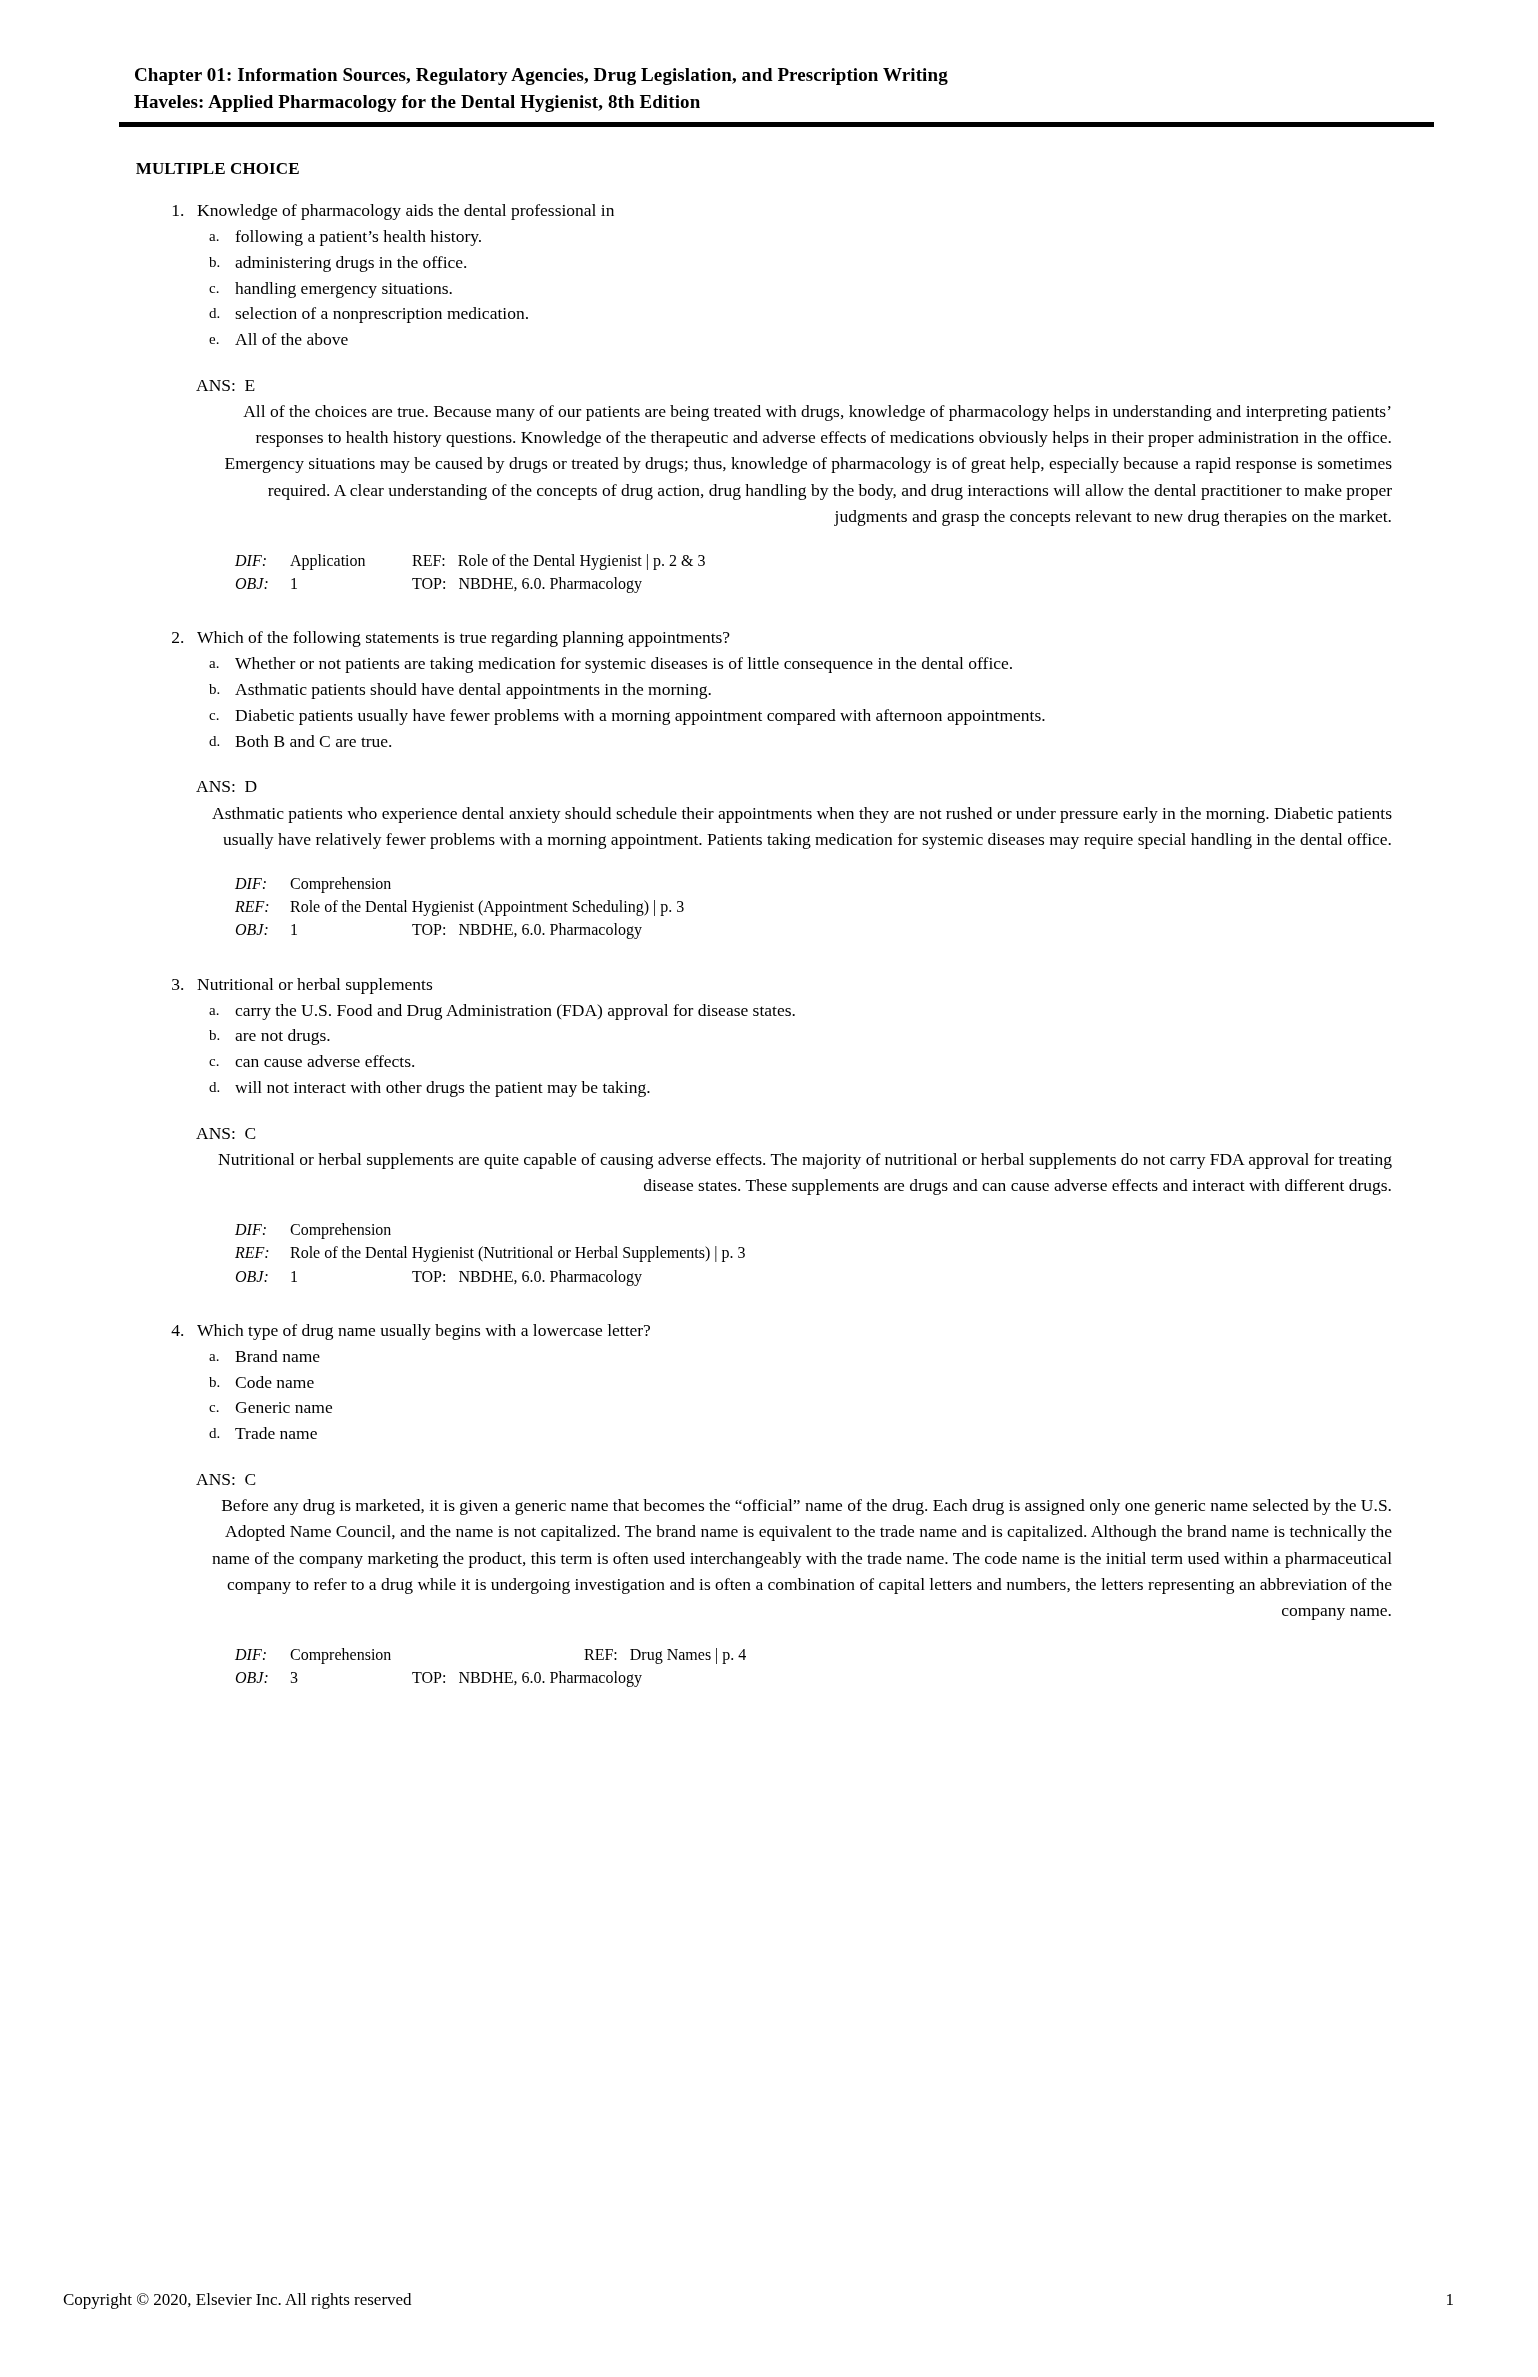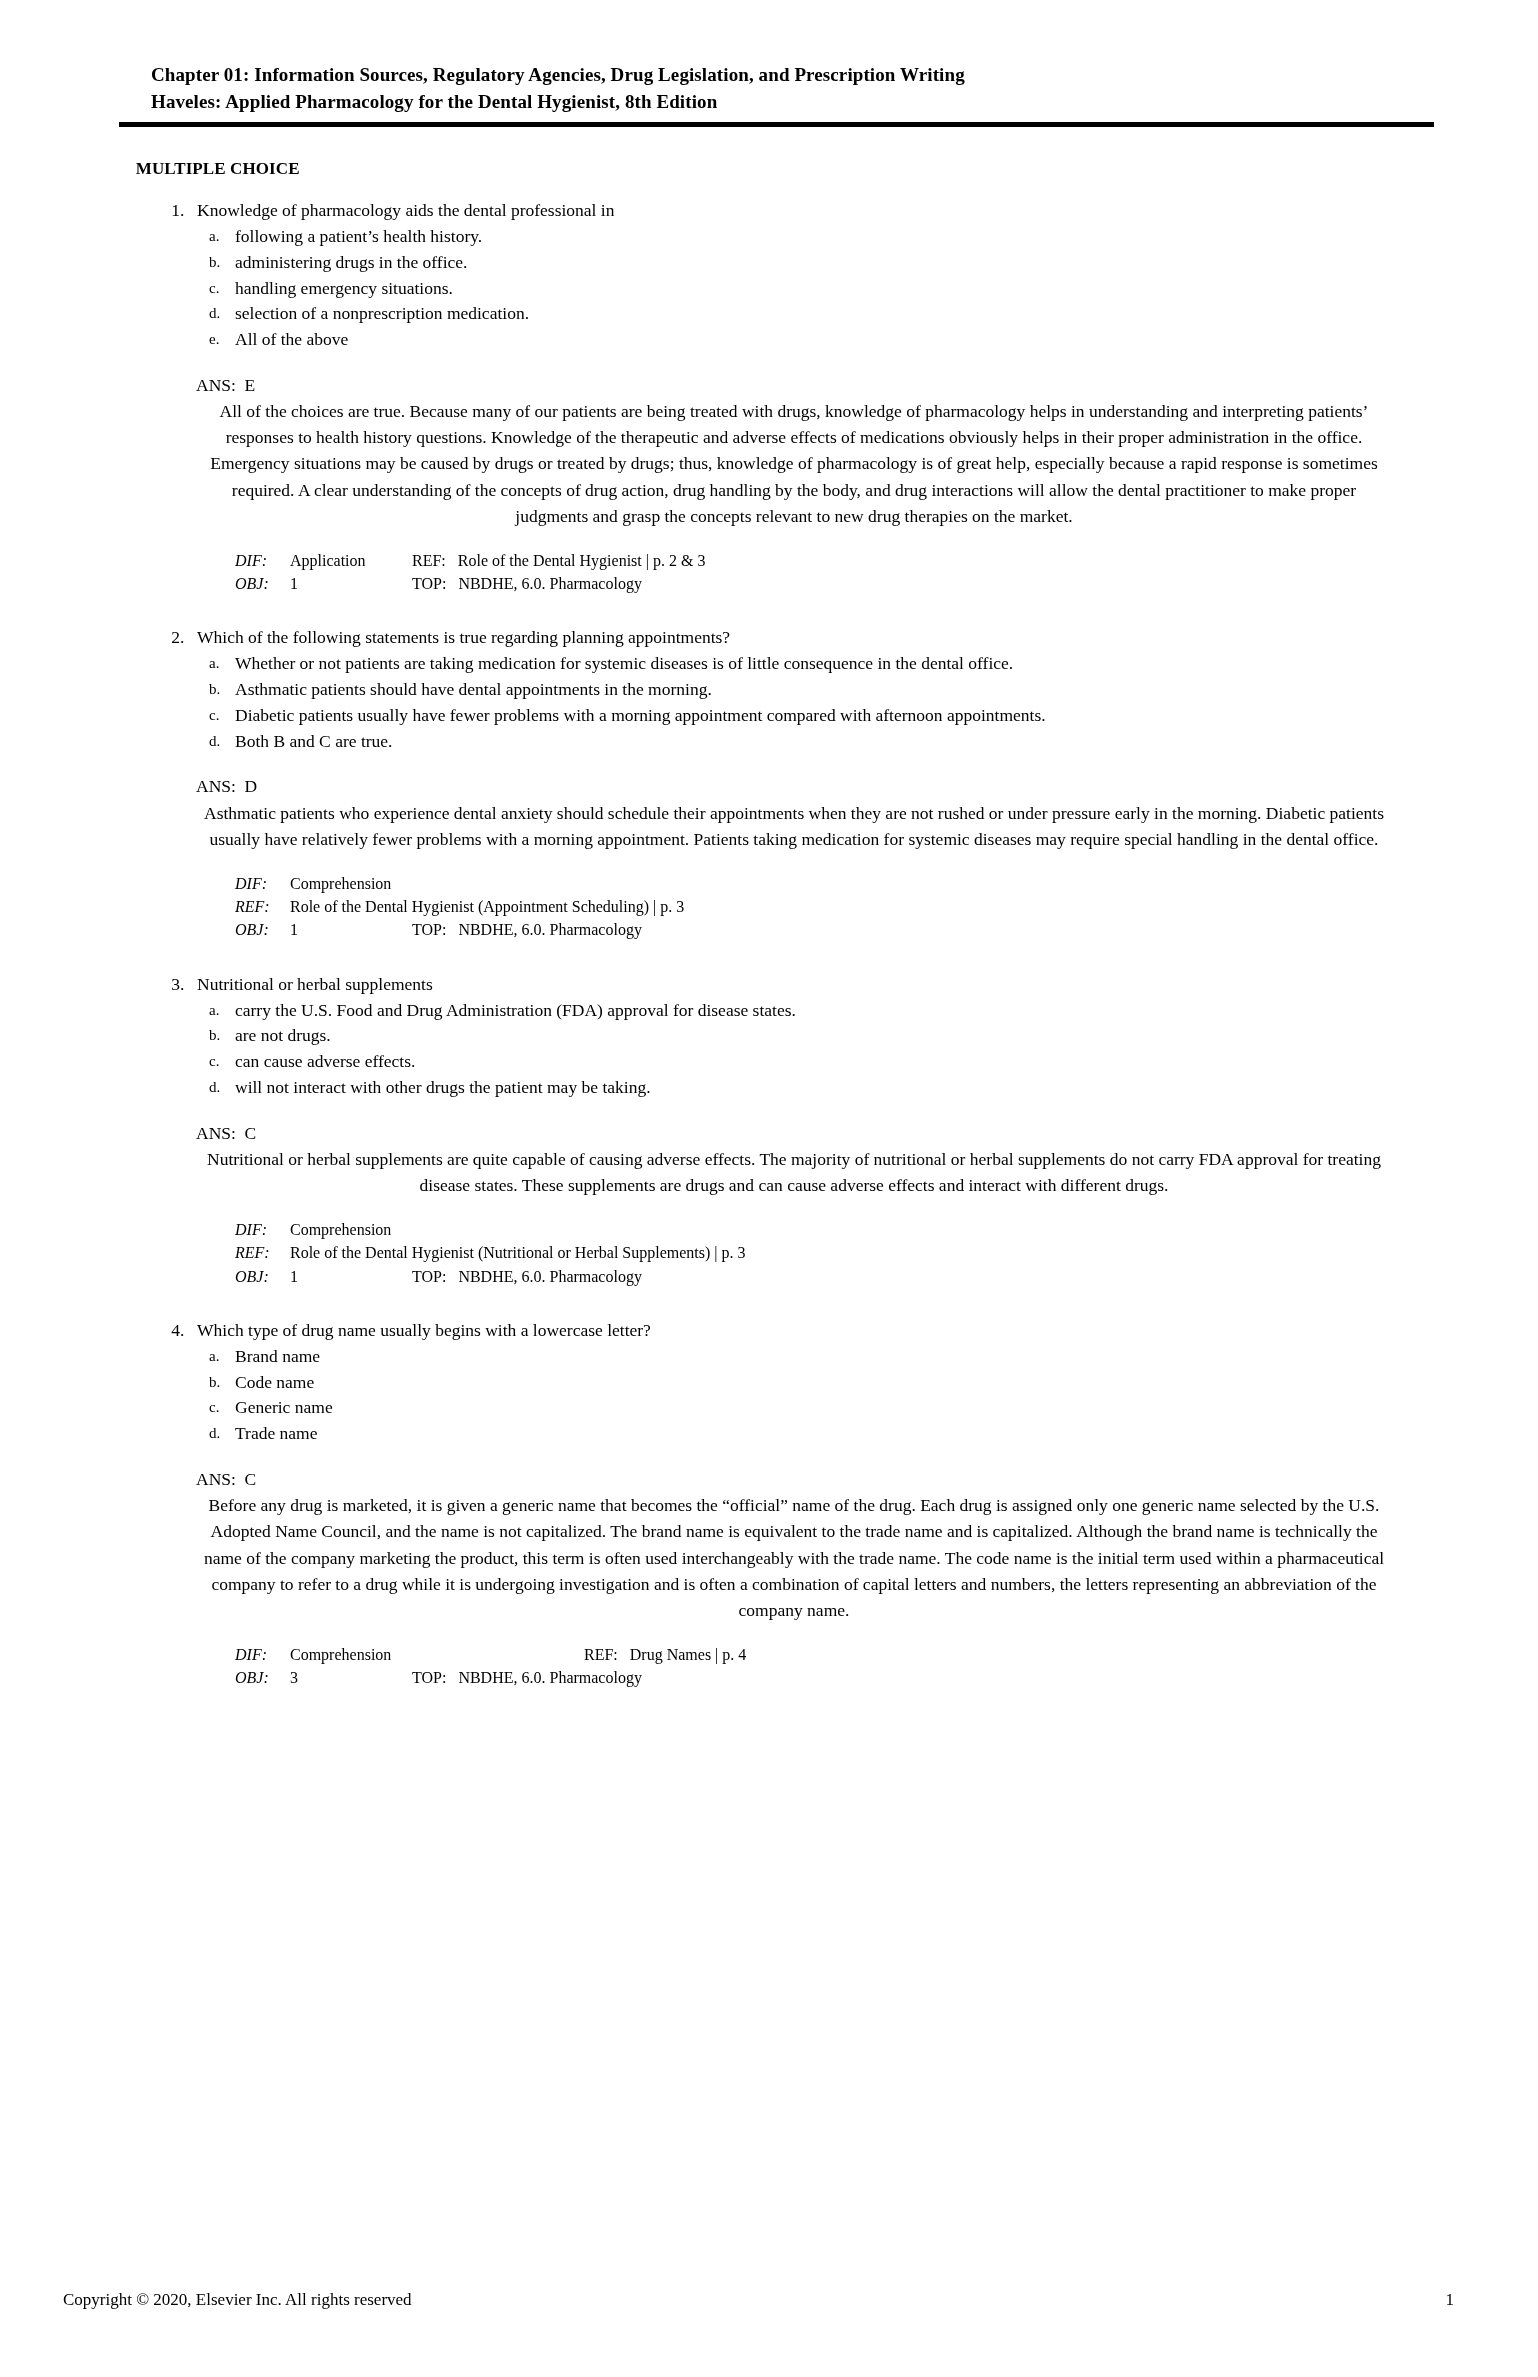--- a/index.html
+++ b/index.html
@@ -17,21 +17,21 @@
   }
   .page {
     position: absolute;
     top: 0; left: 0;
     width: 1538px;
     height: 2377px;
     box-sizing: border-box;
     padding: 62px 105px 0 126px;
   }
   .header-block {
-    margin-left: 25px;
+    margin-left: 8px;
   }
   .header-line {
     font-weight: bold;
     font-size: 19px;
     line-height: 1.42;
     letter-spacing: 0.1px;
   }
   .rule {
     margin-top: 6.3px;
     margin-left: -7px;
@@ -96,21 +96,21 @@
     margin-top: 19px;
     margin-left: 42px;
     font-size: 17.5px;
     line-height: 1.50;
     max-width: 1196px;
   }
   .ans-label {
     white-space: pre;
   }
   .ans-rationale {
-    text-align: center;
+    text-align: right;
   }
   .meta {
     margin-top: 19.6px;
     margin-left: 81px;
     font-size: 16px;
     line-height: 1.46;
   }
   .meta-row {
     display: flex;
     align-items: flex-start;

